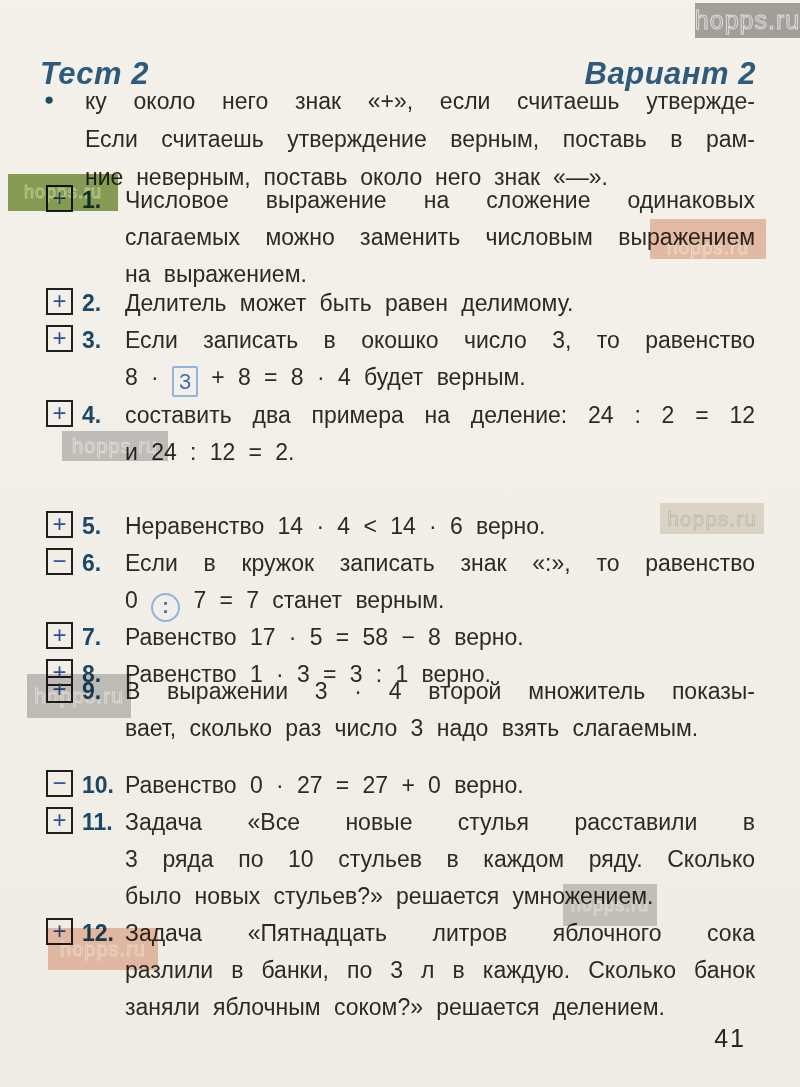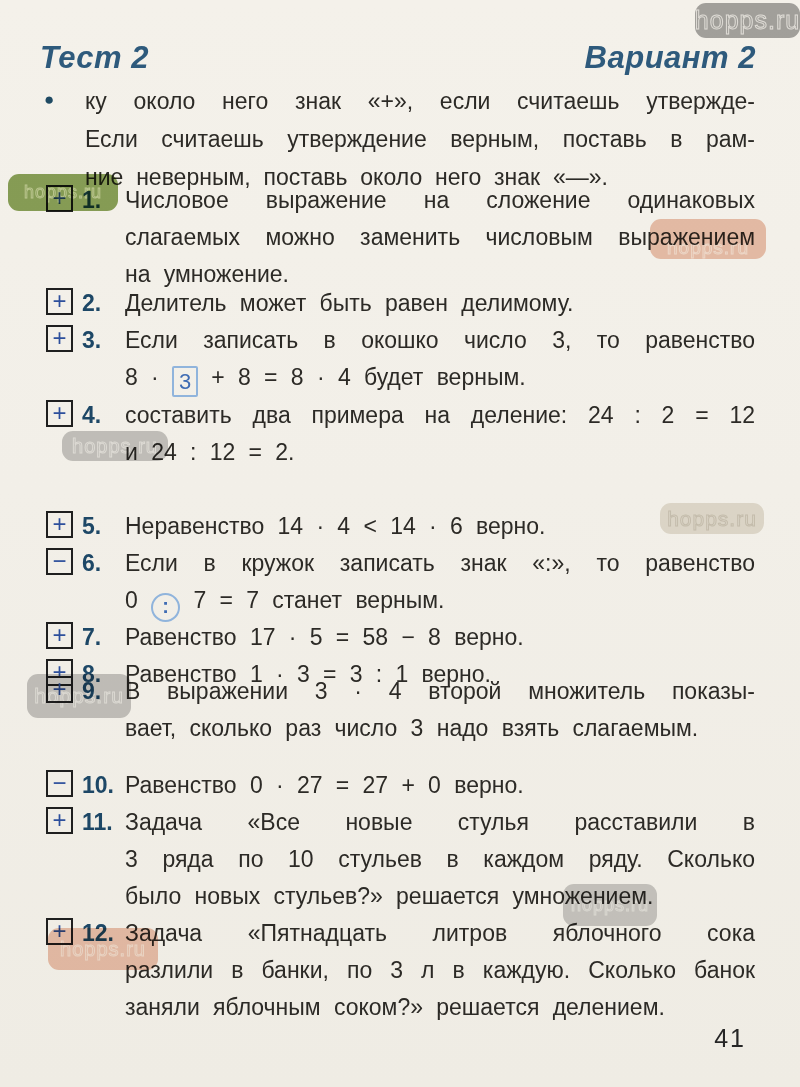--- a/index.html
+++ b/index.html
@@ -2,42 +2,42 @@
 <html><head>
 <meta charset="utf-8">
 <style>
   html,body{margin:0;padding:0;}
   .page{
     position:relative;width:800px;height:1087px;overflow:hidden;
     background:linear-gradient(180deg,#f4f1ea 0%,#f2efe8 45%,#efece4 100%);
     font-family:"Liberation Sans",sans-serif;color:#2c2a26;
   }
   
-  .title{position:absolute;top:40px;font-size:31px;font-weight:bold;font-style:italic;
+  .title{position:absolute;top:56px;font-size:31px;font-weight:bold;font-style:italic;
     color:#2e5a7c;letter-spacing:.5px;}
   .title-left{left:40px;}
   .title-right{right:44px;}
   
   .instruction{position:absolute;top:82px;left:0;width:800px;}
   .bullet{position:absolute;left:44px;top:9px;font-size:17px;color:#1f4a63;line-height:1;}
   .instr-text{margin-left:85px;margin-right:45px;font-size:23px;line-height:38px;word-spacing:.28em;}
   .jline{text-align:justify;text-align-last:justify;}
   
   .item{position:absolute;left:0;width:800px;}
   .checkbox{position:absolute;left:46px;top:3px;width:23px;height:23px;border:2px solid #1f1f1f;
     display:flex;align-items:center;justify-content:center;background:transparent;}
   .mark{color:#2d4f9c;font-size:24px;font-weight:400;line-height:1;margin-top:-2px;}
   .num{position:absolute;left:82px;top:0;font-size:23px;font-weight:bold;color:#1d4766;line-height:37px;}
   .itext{margin-left:125px;margin-right:45px;font-size:23px;line-height:37px;word-spacing:.30em;}
   .wbox{display:inline-block;min-width:22px;height:27px;border:2px solid #90b4dc;border-radius:2px;
     color:#3f6cb4;text-align:center;font-size:22px;line-height:27px;vertical-align:-4px;word-spacing:0;}
   .wcircle{display:inline-block;width:25px;height:25px;border:2px solid #90b4dc;border-radius:50%;
     color:#3f6cb4;text-align:center;font-size:20px;font-weight:bold;line-height:23px;vertical-align:-5px;word-spacing:0;}
   
-  .wm{position:absolute;mix-blend-mode:multiply;display:flex;align-items:center;justify-content:center;border-radius:11px;}
+  .wm{position:absolute;mix-blend-mode:multiply;display:flex;align-items:center;justify-content:center;}
   .wmtext{font-family:"Liberation Sans",sans-serif;color:transparent;-webkit-text-stroke:1px rgba(255,255,255,.85);
     font-size:19px;letter-spacing:1px;white-space:nowrap;}
   .wm-green{left:8px;top:174px;width:110px;height:37px;background:#8ca55c;}
   .wm-green .wmtext{-webkit-text-stroke-color:#c2d19a;font-size:18px;}
   .wm-topright{left:695px;top:3px;width:105px;height:35px;background:#a8a8a8;}
   .wm-topright .wmtext{font-size:25px;-webkit-text-stroke-color:#e9e9e9;}
   .wm-salmon1{left:650px;top:219px;width:116px;height:40px;background:#eec5b3;}
   .wm-salmon1 .wmtext{-webkit-text-stroke-color:#f8e3d8;align-self:flex-end;}
   .wm-gray4{left:62px;top:431px;width:106px;height:30px;background:#c9c9c9;}
   .wm-gray4 .wmtext{-webkit-text-stroke-color:#e8e8e8;font-size:20px;}
@@ -72,21 +72,21 @@
 
   <div id="items">
       <div class="item" style="top: 182px;">
       <span class="checkbox">
         <span class="mark">+</span>
       </span>
       <span class="num">1.</span>
       <div class="itext">
           <div class="jline">Числовое выражение на сложение одинаковых</div>
           <div class="jline">слагаемых можно заменить числовым выражением</div>
-          <div>на умножение.</div>
+          <div>на выражением.</div>
         </div>
     </div>
       <div class="item" style="top: 285px;">
       <span class="checkbox">
         <span class="mark">+</span>
       </span>
       <span class="num">2.</span>
       <div class="itext">
           <div>Делитель может быть равен делимому.</div>
         </div>

